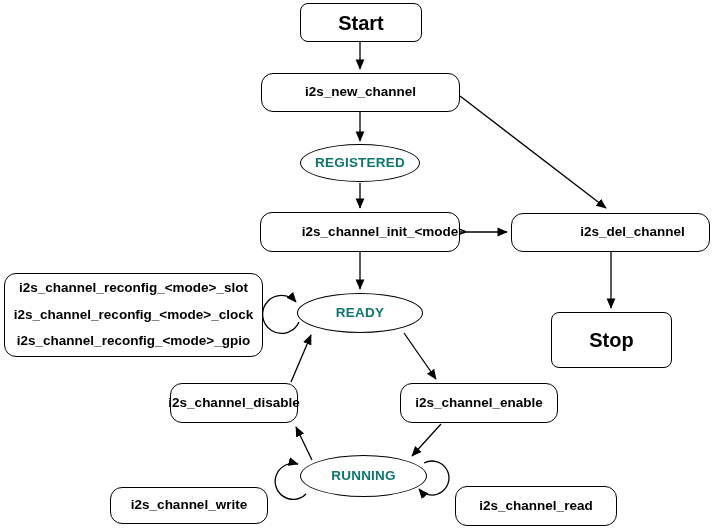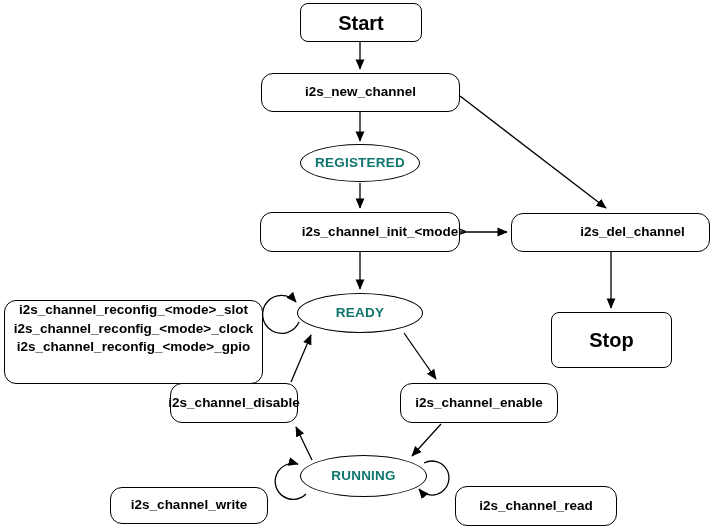--- a/index.html
+++ b/index.html
@@ -11,21 +11,21 @@
   #edges{position:absolute;left:0;top:0;width:714px;height:530px;z-index:0;}
   .node{
     position:absolute;z-index:1;box-sizing:border-box;
     display:flex;align-items:center;justify-content:center;text-align:center;
     background:#ffffff;border:1.3px solid #000;
     font-size:13.5px;line-height:1.2;
   }
   .rect{border-radius:12px;font-weight:bold;}
   .rounded{border-radius:8px;font-weight:bold;font-size:20px;}
   .state{border-radius:50%;font-weight:bold;color:#0f766e;letter-spacing:.2px;}
-  .labelbox{flex-direction:column;justify-content:flex-start;gap:0;margin-top:27px;}
+  .labelbox{flex-direction:column;justify-content:center;gap:8px;}
   .labelbox .line{display:block;line-height:1.38;}
 </style>
 </head>
 <body>
 
 <div id="canvas">
 
   <svg id="edges" viewBox="0 0 714 530" xmlns="http://www.w3.org/2000/svg">
     <defs>
       <marker id="arrow" viewBox="0 0 10 10" refX="8.6" refY="5" markerWidth="8.5" markerHeight="8.5" orient="auto-start-reverse">

